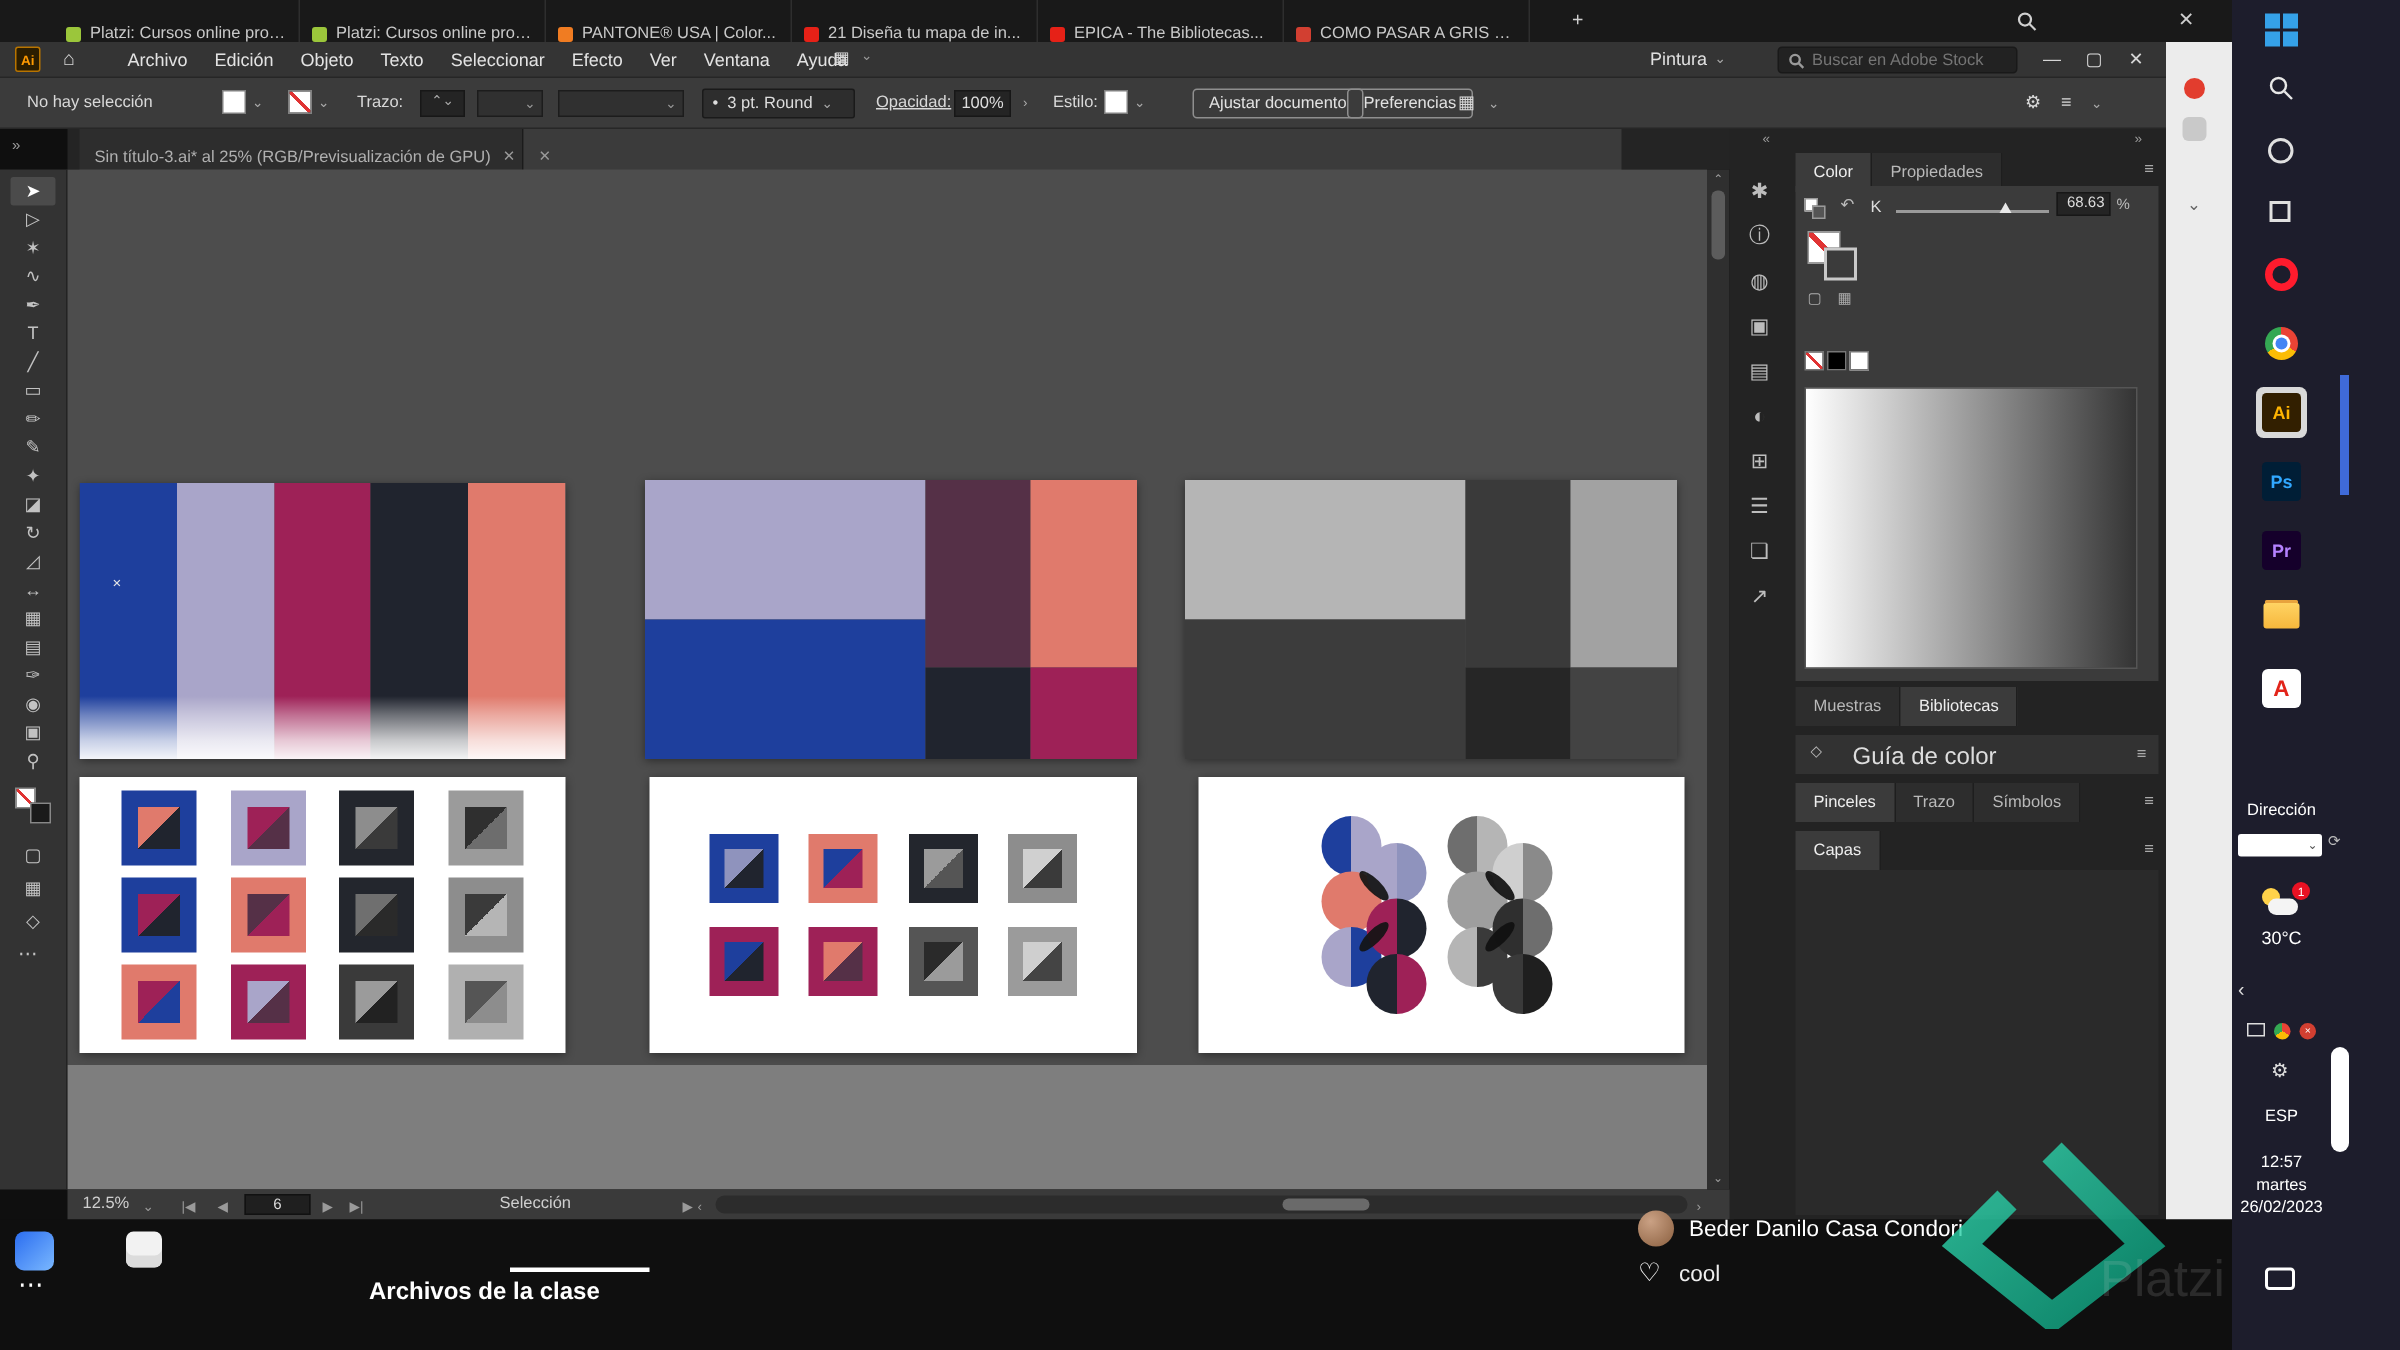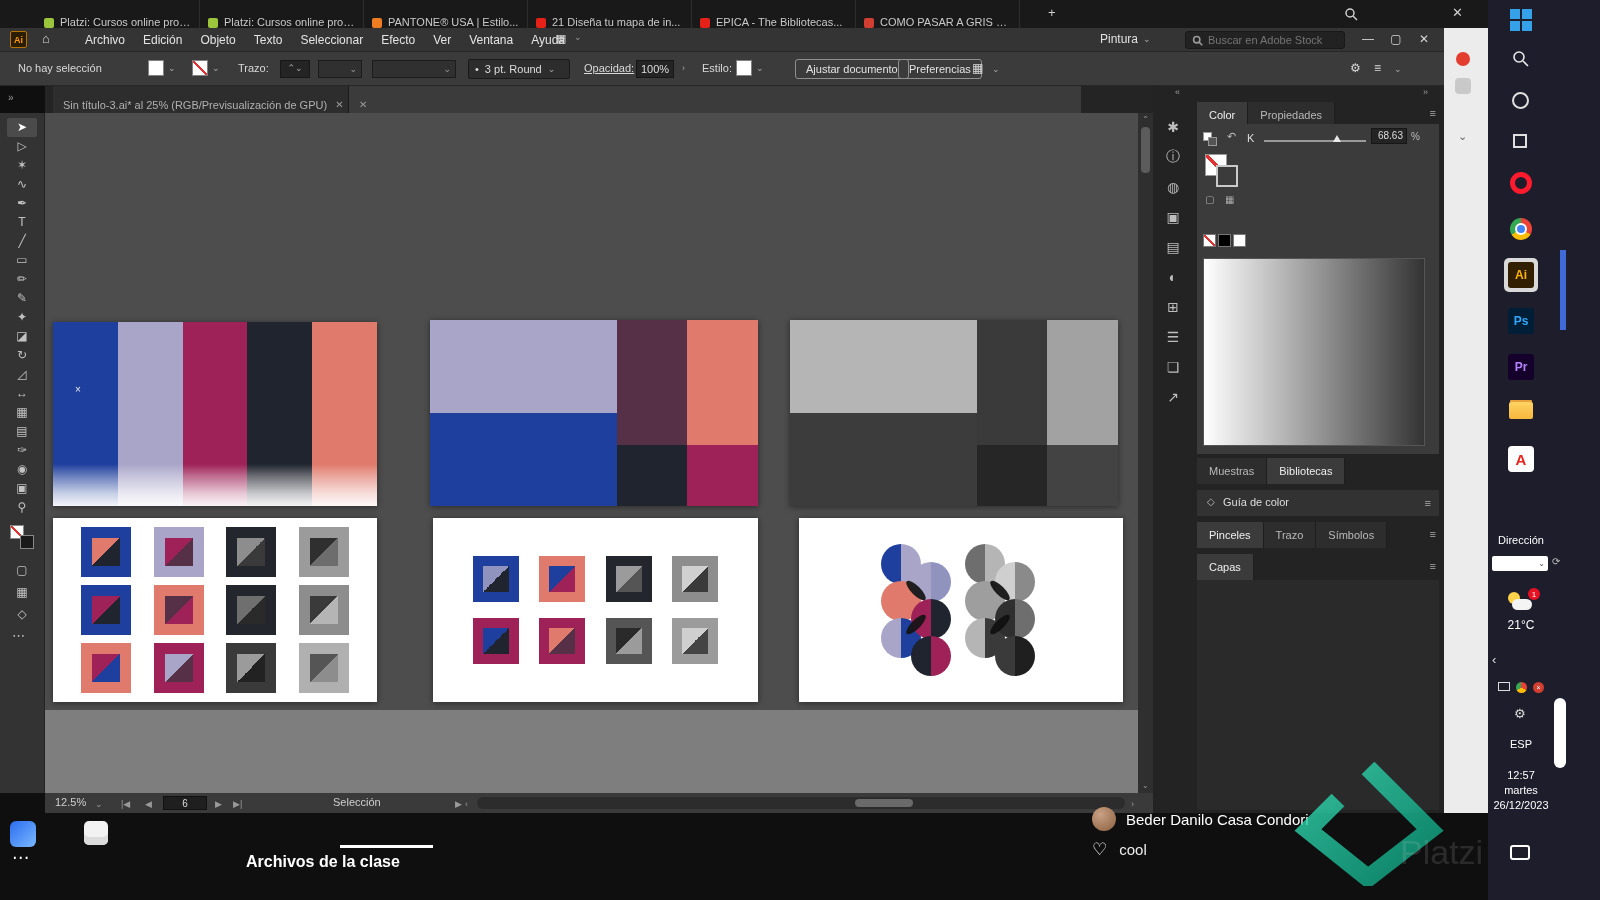--- a/index.html
+++ b/index.html
@@ -131,21 +131,21 @@
         <div class="btab">
           <span class="fav" style="background: rgb(155, 198, 59);"></span>
           <span class="btxt">Platzi: Cursos online prof...</span>
         </div>
         <div class="btab">
           <span class="fav" style="background: rgb(155, 198, 59);"></span>
           <span class="btxt">Platzi: Cursos online prof...</span>
         </div>
         <div class="btab">
           <span class="fav" style="background: rgb(240, 124, 34);"></span>
-          <span class="btxt">PANTONE® USA | Estilo...</span>
+          <span class="btxt">PANTONE® USA | Color...</span>
         </div>
         <div class="btab">
           <span class="fav" style="background: rgb(230, 33, 23);"></span>
           <span class="btxt">21 Diseña tu mapa de in...</span>
         </div>
         <div class="btab">
           <span class="fav" style="background: rgb(230, 33, 23);"></span>
           <span class="btxt">EPICA - The Bibliotecas...</span>
         </div>
         <div class="btab">
@@ -492,21 +492,21 @@
       <div class="a" id="ramp"></div>
     </div>
 
     <div class="ptabs" style="left:44px;top:360px">
       <div class="ptab">Muestras</div>
       <div class="ptab active">Bibliotecas</div>
     </div>
 
     <div class="a" id="guiarow" style="left:44px;top:392px;width:242px;height:26px">
       <span class="a" style="left:10px;top:6px;color:#bbb;font-size:10px">◇</span>
-      <span class="a" style="left:26px;top:6px;color:#ddd;font-size:11px">Guía de color</span>
+      <span class="a" style="left:38px;top:6px;color:#ddd;font-size:16px">Guía de color</span>
       <span class="burger" style="top:7px">≡</span>
     </div>
 
     <div class="ptabs" style="left:44px;top:424px">
       <div class="ptab active">Pinceles</div>
       <div class="ptab">Trazo</div>
       <div class="ptab">Símbolos</div>
     </div>
     <span class="burger" style="top:430px">≡</span>
 
@@ -582,32 +582,32 @@
     <div class="a" style="left:0;top:534px;width:66px;text-align:center;color:#fff;font-size:11px">Dirección</div>
     <div class="a" style="left:4px;top:556px;width:56px;height:15px;background:#fff;border-radius:2px;display:flex;align-items:center;justify-content:flex-end;padding:0 3px;color:#555;font-size:8px">
         <span>⌄</span>
       </div>
     <span class="a" style="left:64px;top:556px;color:#bbb;font-size:10px">⟳</span>
     <div class="a" style="left:18px;top:592px;width:30px;height:22px">
       <span class="a" style="left:2px;top:0;width:12px;height:12px;border-radius:50%;background:#ffd24a"></span>
       <span class="a" style="left:6px;top:7px;width:20px;height:11px;border-radius:6px;background:#f4f4f4"></span>
       <span class="a" style="left:22px;top:-4px;width:12px;height:12px;border-radius:50%;background:#e81123;color:#fff;font-size:8px;display:flex;align-items:center;justify-content:center">1</span>
     </div>
-    <div class="a" style="left:0;top:618px;width:66px;text-align:center;color:#fff;font-size:12px">21°C</div>
+    <div class="a" style="left:0;top:618px;width:66px;text-align:center;color:#fff;font-size:12px">30°C</div>
     <span class="a" style="left:4px;top:652px;color:#ddd;font-size:13px">‹</span>
     <div class="a" style="left:2px;top:682px;width:62px;display:flex;gap:6px;justify-content:center">
       <span style="width:12px;height:9px;border:1.5px solid #ddd"></span>
       <span style="width:11px;height:11px;border-radius:50%;background:conic-gradient(#ea4335 0 33%,#fbbc05 0 66%,#34a853 0 100%)"></span>
       <span style="width:11px;height:11px;border-radius:50%;background:#d23f31;color:#fff;font-size:7px;text-align:center;line-height:11px">×</span>
     </div>
     <span class="a" style="left:26px;top:706px;color:#ddd;font-size:13px">⚙</span>
     <div class="a" style="left:0;top:738px;width:66px;text-align:center;color:#fff;font-size:11px">ESP</div>
     <div class="a" style="left:0;top:768px;width:66px;text-align:center;color:#fff;font-size:11px;line-height:15px">
       <div>12:57</div>
       <div>martes</div>
-      <div>26/12/2023</div>
+      <div>26/02/2023</div>
     </div>
     <span class="a" style="left:22px;top:845px;width:20px;height:15px;border:2px solid #fff;border-radius:3px"></span>
     <span class="a" style="left:66px;top:698px;width:12px;height:70px;background:#fff;border-radius:6px"></span>
     <span class="a" style="left:72px;top:250px;width:6px;height:80px;background:#3f6ad8"></span>
   </div>
 
 </div>
 
 </body></html>

